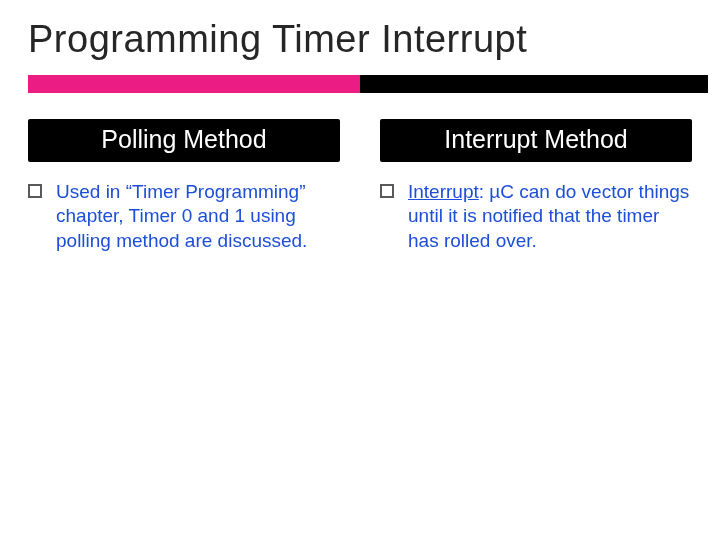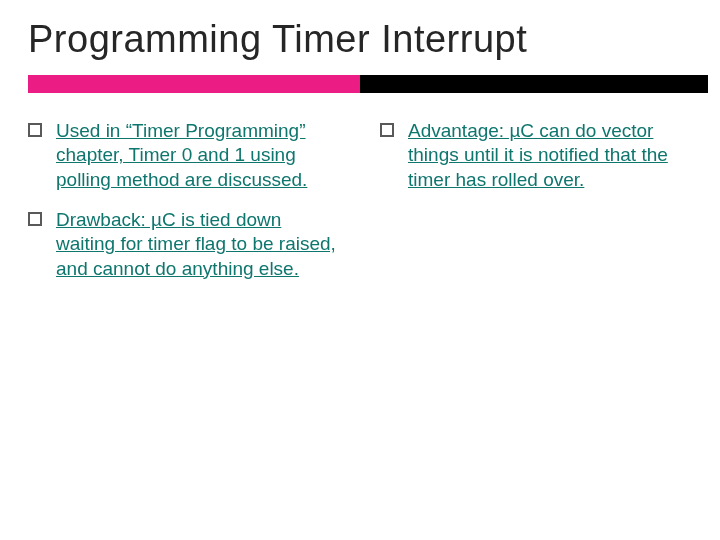--- a/index.html
+++ b/index.html
@@ -21,54 +21,52 @@
     border-radius: 2px;
     margin-bottom: 18px;
   }
   ul { list-style: none; }
   li { display: flex; align-items: flex-start; margin-bottom: 16px; }
   .bullet {
     flex: 0 0 14px; height: 14px;
     border: 2px solid #595959;
     margin-top: 4px; margin-right: 14px;
   }
-  .txt { font-size: 19px; line-height: 1.28; color: #0f766e; text-decoration: underline; }
+  .txt { font-size: 19px; line-height: 1.28; color: #1d4ed8; }
   .u { text-decoration: underline; }
 </style>
 </head>
 <body>
 
 <div class="slide">
 
   <div class="title">Programming Timer Interrupt</div>
 
   <div class="bars">
     <div class="bar-pink"></div>
     <div class="bar-black"></div>
   </div>
 
   <div class="columns">
 
     <div class="col">
+      <div class="col-header">Polling Method</div>
       <ul>
         <li>
           <span class="bullet"></span>
           <span class="txt">Used in “Timer Programming” chapter, Timer 0 and 1 using polling method are discussed.</span>
         </li>
-        <li>
-          <span class="bullet"></span>
-          <span class="txt"><span class="u">Drawback</span><span>: µC is tied down waiting for timer flag to be raised, and cannot do anything else.</span></span>
-        </li>
       </ul>
     </div>
 
     <div class="col">
+      <div class="col-header">Interrupt Method</div>
       <ul>
         <li>
           <span class="bullet"></span>
-          <span class="txt"><span class="u">Advantage</span><span>: µC can do vector things until it is notified that the timer has rolled over.</span></span>
+          <span class="txt"><span class="u">Interrupt</span><span>: µC can do vector things until it is notified that the timer has rolled over.</span></span>
         </li>
       </ul>
     </div>
 
   </div>
 
 </div>
 
 </body></html>

